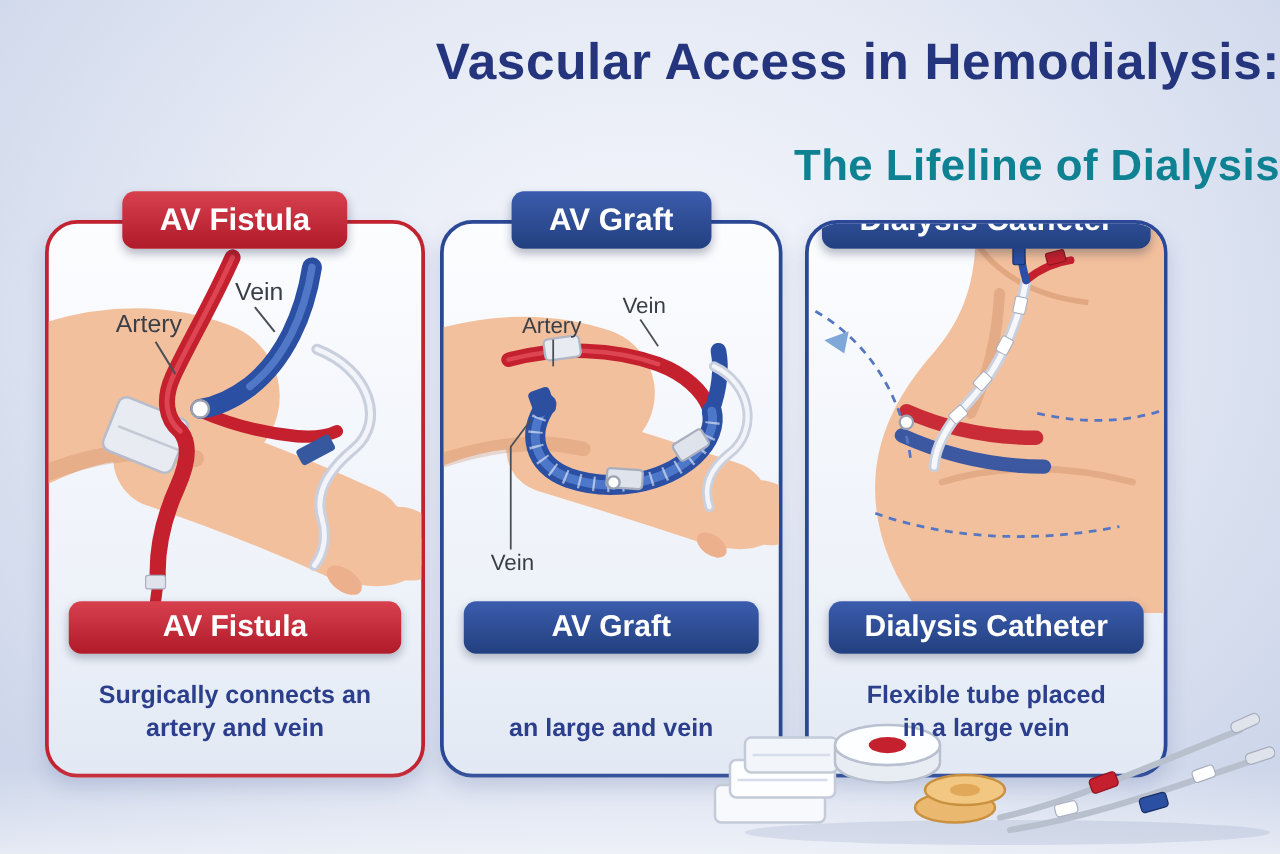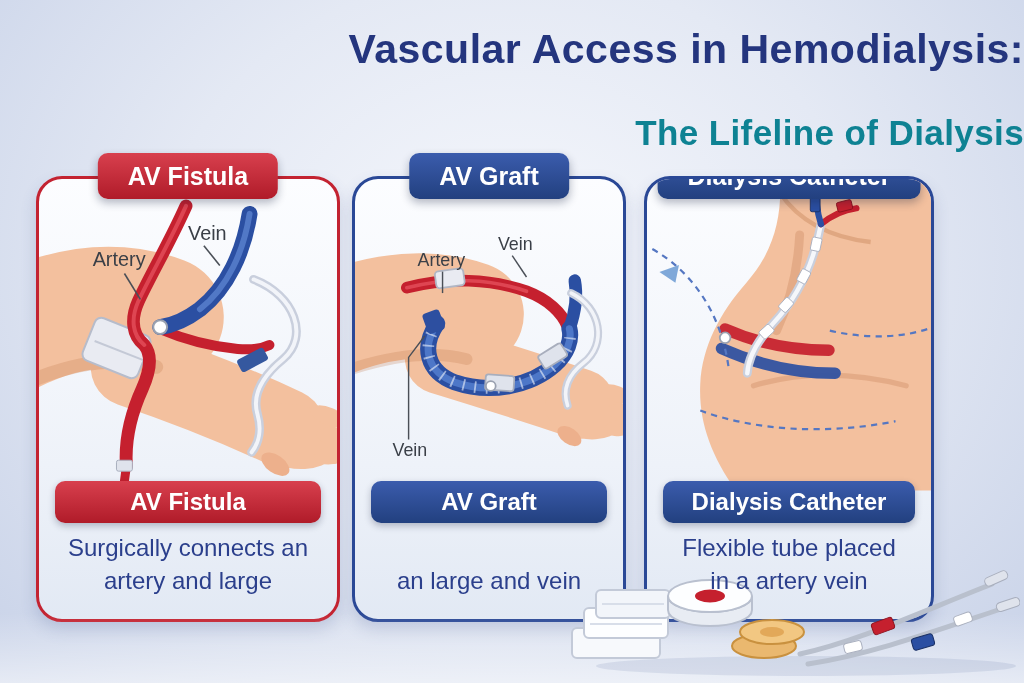--- a/index.html
+++ b/index.html
@@ -45,21 +45,21 @@
     position:absolute; bottom:96px; left:16px; right:16px;
     height:42px; line-height:42px; border-radius:10px; text-align:center;
     color:#fff; font-size:24px; font-weight:bold;
     box-shadow:0 3px 7px rgba(20,30,60,.28); z-index:3;
   }
   .pill-red  { background:linear-gradient(180deg,#d8404e 0%, #b01b29 100%); }
   .pill-blue { background:linear-gradient(180deg,#3b5cad 0%, #22407f 100%); }
 
   .caption {
     position:absolute; bottom:22px; left:8px; right:8px; text-align:center;
-    font-size:24px; font-weight:normal; color:#2b3f8c; line-height:1.35; z-index:3;margin-top:41px;
+    font-size:20px; font-weight:bold; color:#2b3f8c; line-height:1.35; z-index:3;margin-top:41px;
   }
 
   .illus {
     position:absolute; top:20px; left:0; right:0; height:290px; z-index:1;
   }
   .panel-3 .illus { top:0; height:330px; }
   .illus svg { width:100%; height:100%; display:block; }
   svg text { font-family:"Liberation Sans", sans-serif; }
 
   .supplies {
@@ -123,21 +123,21 @@
           <line x1="86" y1="74" x2="102" y2="100" stroke="#4a4f57" stroke-width="1.6"></line>
           <text x="150" y="40" font-size="20" fill="#3a3f47">Vein</text>
           <line x1="166" y1="46" x2="182" y2="66" stroke="#4a4f57" stroke-width="1.6"></line>
         </g>
       </svg>
     </div>
 
     <div class="pill-footer pill-red">AV Fistula</div>
     <p class="caption">
       <span>Surgically connects an</span><br>
-      <span>artery and large</span>
+      <span>artery and vein</span>
     </p>
   </section>
 
   <section class="panel panel-2">
     <div class="pill-header pill-blue">AV Graft</div>
 
     <div class="illus">
       <svg viewBox="0 0 300 290">
 
         <g>
@@ -232,21 +232,21 @@
           <path d="M 196 30 C 191 14 190 2 192 -10" stroke="#2b4fa2" stroke-width="7" fill="none" stroke-linecap="round"></path>
           <rect x="184" y="0" width="11" height="16" rx="2" fill="#2b4fa2" stroke="#1a3065"></rect>
         </g>
         <circle cx="88" cy="158" r="6" fill="#ffffff" stroke="#9aa1b0" stroke-width="2"></circle>
       </svg>
     </div>
 
     <div class="pill-footer pill-blue">Dialysis Catheter</div>
     <p class="caption">
       <span>Flexible tube placed</span><br>
-      <span>in a artery vein</span>
+      <span>in a large vein</span>
     </p>
   </section>
 
   <div class="supplies">
     <svg viewBox="0 0 464 122">
       <ellipse cx="250" cy="108" rx="210" ry="10" fill="rgba(90,110,160,0.14)"></ellipse>
 
       <g>
         <rect x="16" y="70" width="88" height="30" rx="5" fill="#f7f9fc" stroke="#c3cad8" stroke-width="2"></rect>
         <rect x="28" y="50" width="84" height="30" rx="5" fill="#fdfeff" stroke="#c3cad8" stroke-width="2"></rect>

